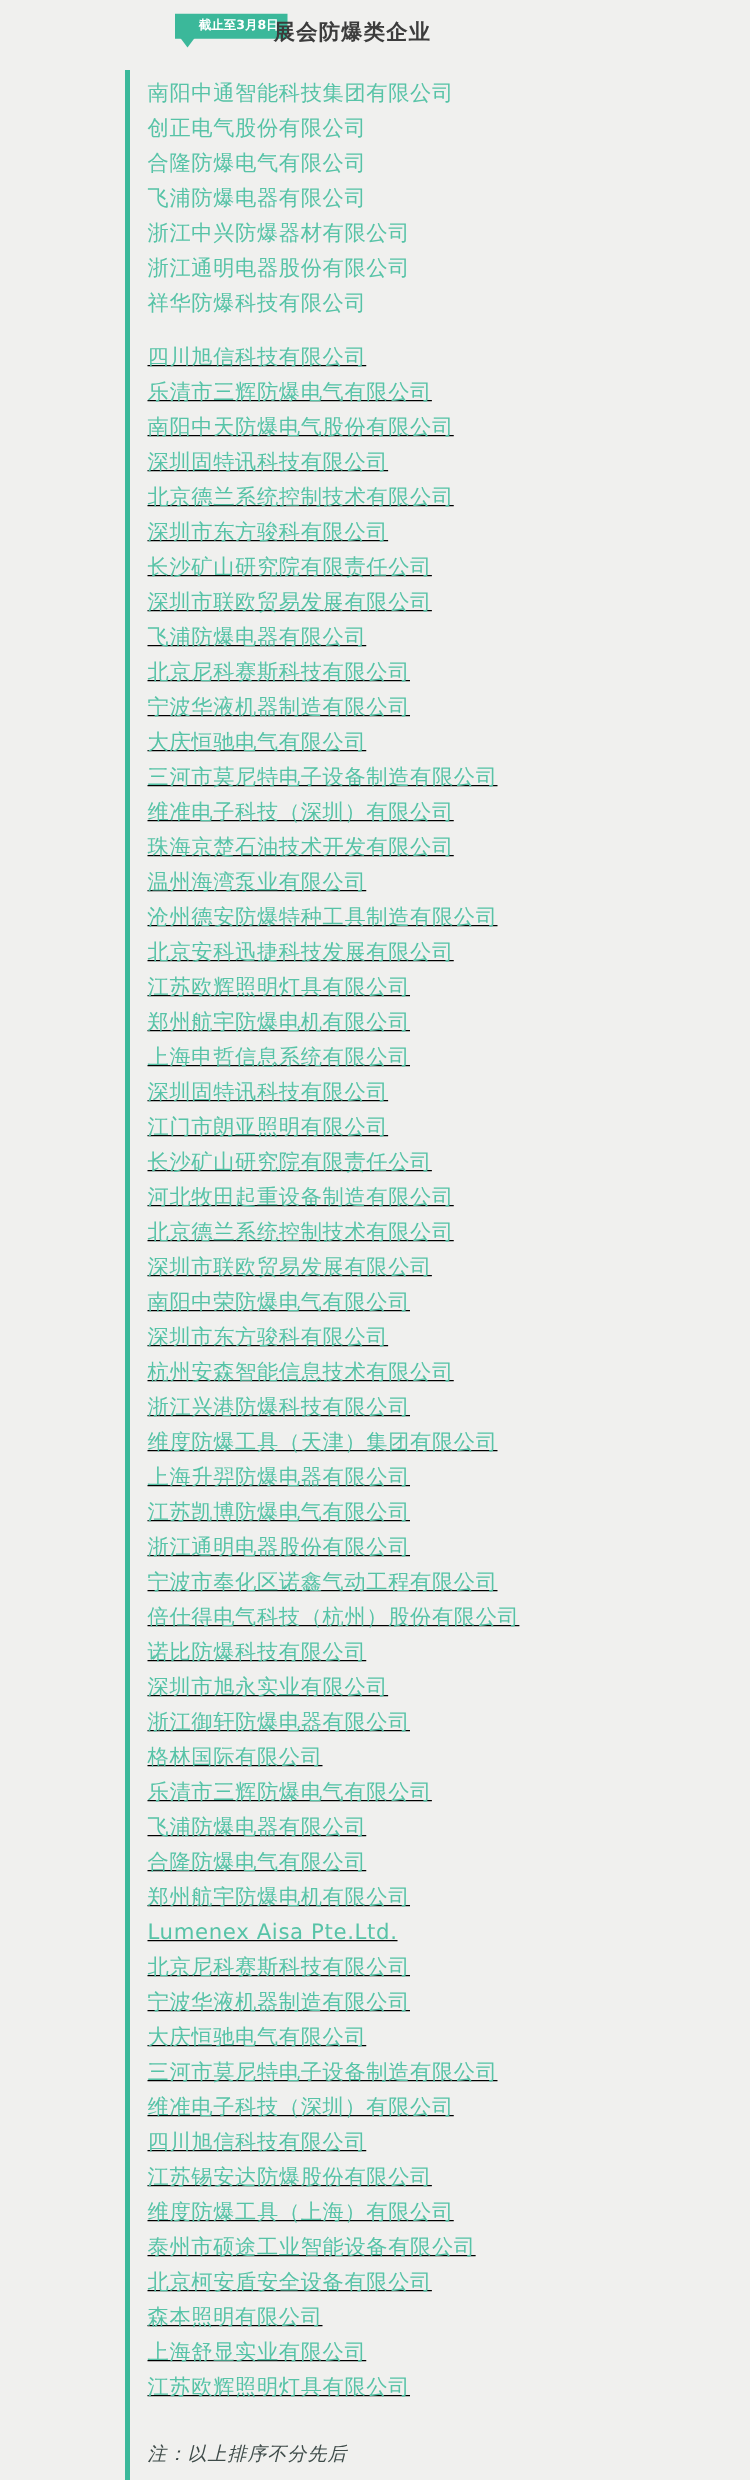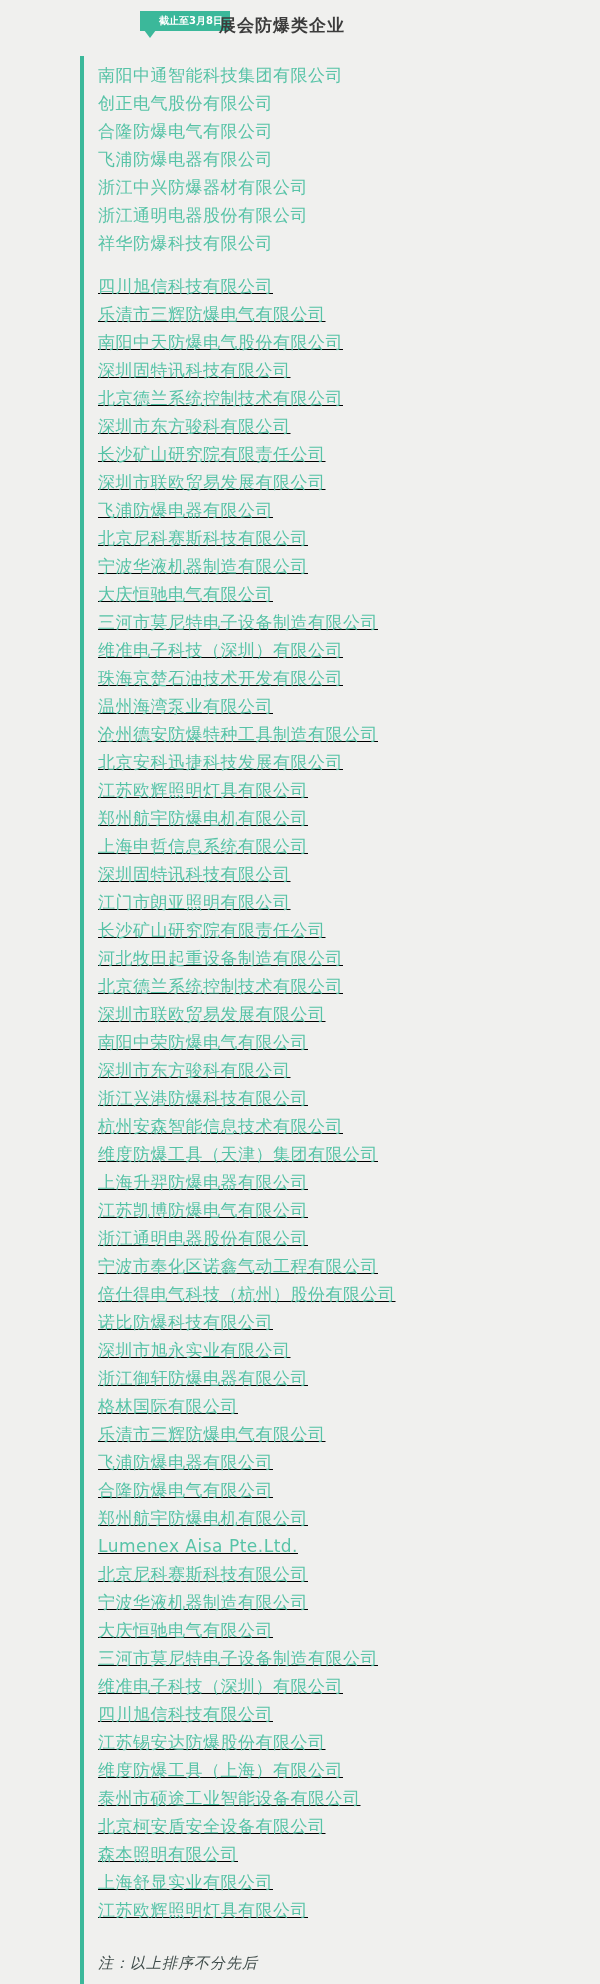--- a/index.html
+++ b/index.html
@@ -29,21 +29,21 @@
     border-left:6px solid transparent;
     border-right:6px solid transparent;
     border-top:8px solid var(--accent);
   }
   .page-title{
     position:absolute;left:219px;top:14px;
     font-size:17px;font-weight:bold;color:var(--title-text);
     letter-spacing:1px;white-space:nowrap;
   }
   .list{
-    margin-left:80px;
+    margin-left:100px;
     border-left:4px solid var(--accent);
     padding:5px 15px 0 14px;
     height:1928px;
   }
   .group + .group{margin-top:15px;text-decoration:underline;}
   .item{
     font-size:17px;line-height:28px;
     color:var(--list-text);
     letter-spacing:0.5px;white-space:nowrap;
   }
@@ -96,22 +96,22 @@
       <p class="item">郑州航宇防爆电机有限公司</p>
       <p class="item">上海申哲信息系统有限公司</p>
       <p class="item">深圳固特讯科技有限公司</p>
       <p class="item">江门市朗亚照明有限公司</p>
       <p class="item">长沙矿山研究院有限责任公司</p>
       <p class="item">河北牧田起重设备制造有限公司</p>
       <p class="item">北京德兰系统控制技术有限公司</p>
       <p class="item">深圳市联欧贸易发展有限公司</p>
       <p class="item">南阳中荣防爆电气有限公司</p>
       <p class="item">深圳市东方骏科有限公司</p>
+      <p class="item">杭州安森智能信息技术有限公司</p>
       <p class="item">浙江兴港防爆科技有限公司</p>
-      <p class="item">杭州安森智能信息技术有限公司</p>
       <p class="item">维度防爆工具（天津）集团有限公司</p>
       <p class="item">上海升羿防爆电器有限公司</p>
       <p class="item">江苏凯博防爆电气有限公司</p>
       <p class="item">浙江通明电器股份有限公司</p>
       <p class="item">宁波市奉化区诺鑫气动工程有限公司</p>
       <p class="item">倍仕得电气科技（杭州）股份有限公司</p>
       <p class="item">诺比防爆科技有限公司</p>
       <p class="item">深圳市旭永实业有限公司</p>
       <p class="item">浙江御轩防爆电器有限公司</p>
       <p class="item">格林国际有限公司</p>

